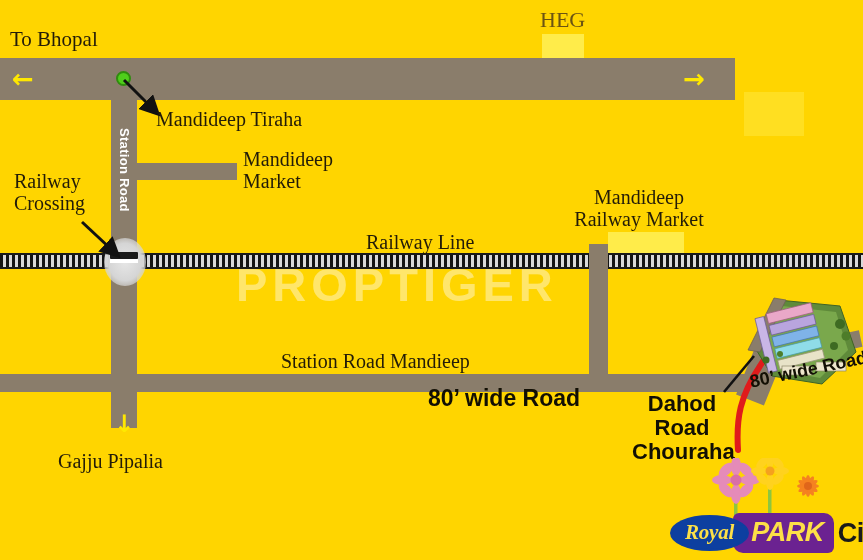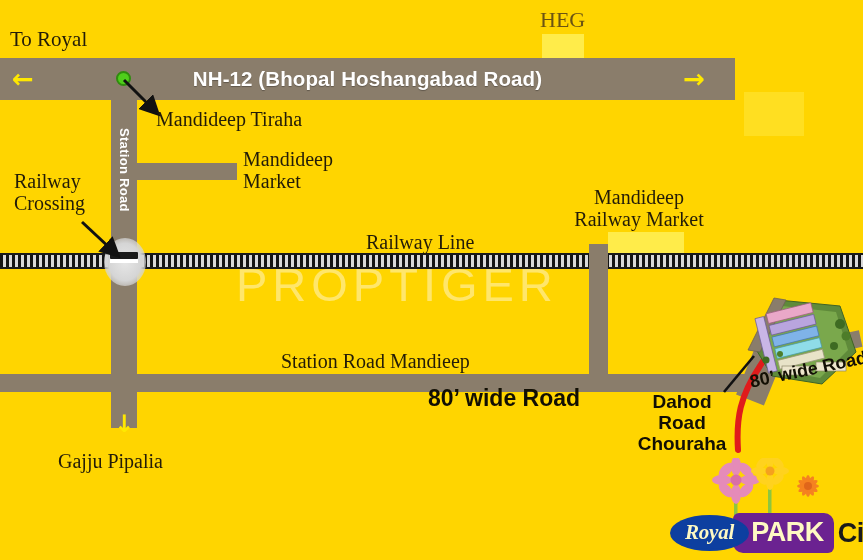--- a/index.html
+++ b/index.html
@@ -212,21 +212,21 @@
   .lbl-to-bhopal { left: 10px; top: 28px; font-size: 21px; }
   .lbl-mandideep-tiraha { left: 156px; top: 108px; font-size: 20px; }
   .lbl-mandideep-market { left: 243px; top: 148px; text-align: left; white-space: normal; width: 130px; }
   .lbl-railway-crossing { left: 14px; top: 170px; text-align: left; white-space: normal; width: 108px; }
   .lbl-railway-line { left: 366px; top: 231px; }
   .lbl-railway-station { left: 565px; top: 186px; text-align: center; white-space: normal; width: 148px; }
   .lbl-station-road-mandieep { left: 281px; top: 350px; text-align: center; }
   .lbl-gajju { left: 58px; top: 450px; }
   .lbl-heg { left: 540px; top: 8px; font-size: 22px; color: #6b5413; }
   .lbl-80wide { left: 428px; top: 386px; font-size: 23px; }
-  .lbl-dahod { left: 632px; top: 392px; text-align: center; white-space: normal; width: 100px; font-size: 19px; line-height: 1.1; }
+  .lbl-dahod { left: 632px; top: 392px; text-align: center; white-space: normal; width: 100px; font-size: 22px; line-height: 1.1; }
   .lbl-80wide-diag {
     left: 748px; top: 372px; font-size: 18px;
     transform: rotate(-12deg);
     transform-origin: 0 0;
   }
 
   
   .hl { position: absolute; background: #FFEC4A; }
 
   
@@ -247,21 +247,21 @@
 
   
   .watermark {
     position: absolute;
     left: 236px;
     top: 257px;
     font-family: "Liberation Sans", sans-serif;
     font-size: 47px;
     letter-spacing: 5px;
     color: rgba(255,255,255,0.42);
-    font-weight: normal;
+    font-weight: bold;
     pointer-events: none;
     user-select: none;
   }
 
   
   .site-plan {
     position: absolute;
     left: 744px;
     top: 294px;
     width: 116px;
@@ -280,43 +280,44 @@
     position: absolute;
     left: 0px;
     top: 52px;
     height: 42px;
     display: flex;
     align-items: center;
   }
   .logo-royal {
     position: relative;
     background: #0d3fa0;
-    color: #fef9c3;
+    color: #fde047;
     font-family: "Liberation Serif", serif;
     font-style: italic;
     font-weight: bold;
     font-size: 21px;
     padding: 3px 13px 4px 13px;
     border-radius: 50% / 50%;
     z-index: 3;
     letter-spacing: -0.2px;
     box-shadow: 0 0 0 2px #0d3fa0;
   }
   .logo-park-banner {
     position: relative;
     margin-left: -14px;
     background: #6b2291;
-    color: #fef9c3;
+    color: #fde047;
     font-family: "Liberation Sans", sans-serif;
     font-weight: bold;
     font-size: 27px;
     padding: 4px 10px 5px 18px;
     letter-spacing: -0.5px;
     border-radius: 6px 10px 6px 10px;
     z-index: 2;
+    font-style: italic;
   }
   .logo-city {
     margin-left: 4px;
     color: #1a1a1a;
     font-family: "Liberation Sans", sans-serif;
     font-weight: bold;
     font-size: 27px;
     letter-spacing: -0.5px;
   }
 </style>
@@ -324,21 +325,20 @@
 <body>
 
 <div id="map-root">
 
   <div class="hl" style="left:542px;top:34px;width:42px;height:24px;"></div>
   <div class="hl" style="left:608px;top:232px;width:76px;height:22px;"></div>
   <div class="hl" style="left:744px;top:92px;width:60px;height:44px;opacity:0.45;"></div>
 
   <div class="nh12-bar">
     <span class="nh12-arrow-left">←</span>
-    <span class="nh12-label">NH-12 (Bhopal Hoshangabad Road)</span>
     <span class="nh12-arrow-right">→</span>
   </div>
 
   <div class="green-dot"></div>
 
   <div class="station-road-vert"></div>
   <div class="station-road-text">Station Road</div>
   <div class="down-arrow">↓</div>
 
   <div class="market-branch"></div>
@@ -408,21 +408,21 @@
     <rect x="38" y="72" width="30" height="9" fill="#EDE6CC" stroke="#8e8769" stroke-width="0.7"></rect>
     <rect x="72" y="68" width="30" height="9" fill="#EDE6CC" stroke="#8e8769" stroke-width="0.7"></rect>
 
     <circle cx="96" cy="30" r="5" fill="#3e6b22"></circle>
     <circle cx="102" cy="42" r="4.5" fill="#4d7d29"></circle>
     <circle cx="90" cy="52" r="4" fill="#3e6b22"></circle>
     <circle cx="22" cy="66" r="3.5" fill="#3e6b22"></circle>
     <circle cx="36" cy="60" r="3" fill="#4d7d29"></circle>
   </svg>
 
-  <div class="map-label lbl-to-bhopal">To Royal</div>
+  <div class="map-label lbl-to-bhopal">To Bhopal</div>
   <div class="map-label lbl-heg">HEG</div>
   <div class="map-label lbl-mandideep-tiraha">Mandideep Tiraha</div>
   <div class="map-label lbl-mandideep-market">Mandideep Market</div>
   <div class="map-label lbl-railway-crossing">Railway Crossing</div>
   <div class="map-label lbl-railway-line">Railway Line</div>
   <div class="map-label lbl-railway-station">Mandideep Railway Market</div>
   <div class="map-label lbl-station-road-mandieep">Station Road Mandieep</div>
   <div class="map-label lbl-gajju">Gajju Pipalia</div>
   <div class="map-label bold lbl-80wide">80’ wide Road</div>
   <div class="map-label bold lbl-dahod">Dahod Road Chouraha</div>

